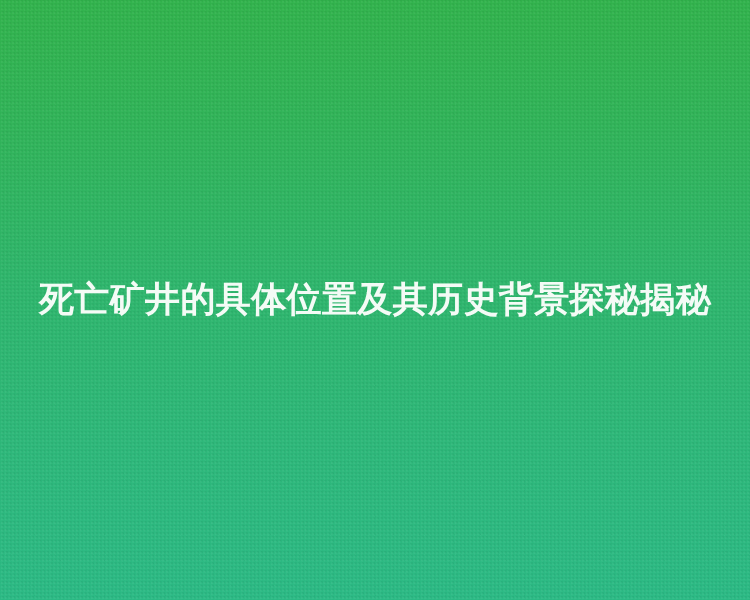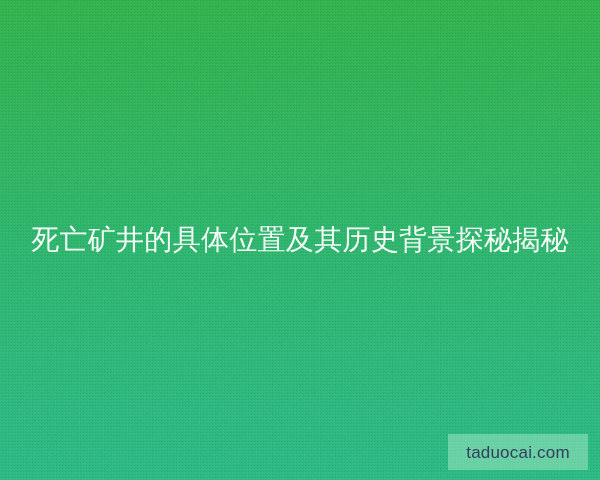--- a/index.html
+++ b/index.html
@@ -52,21 +52,21 @@
     box-sizing: border-box;
   }
 
   #page-title {
     margin: 0;
     width: 100%;
     max-width: 542px;
     text-align: center;
     color: #f4fbf6;
     font-size: 28px;
-    font-weight: 400;
+    font-weight: 700;
     line-height: 44px;
     letter-spacing: 0.3px;
     text-rendering: optimizeLegibility;
   }
 
   #watermark {
     position: absolute;
     left: 448px;
     top: 434px;
     width: 140px;
@@ -91,17 +91,14 @@
 <body>
 
 <div id="card">
 
   <div id="noise"></div>
 
   <div id="title-block">
     <h1 id="page-title">死亡矿井的具体位置及其历史背景探秘揭秘</h1>
   </div>
 
-  <div id="watermark">
-    <span id="watermark-text">taduocai.com</span>
-  </div>
 
 </div>
 
 </body></html>

